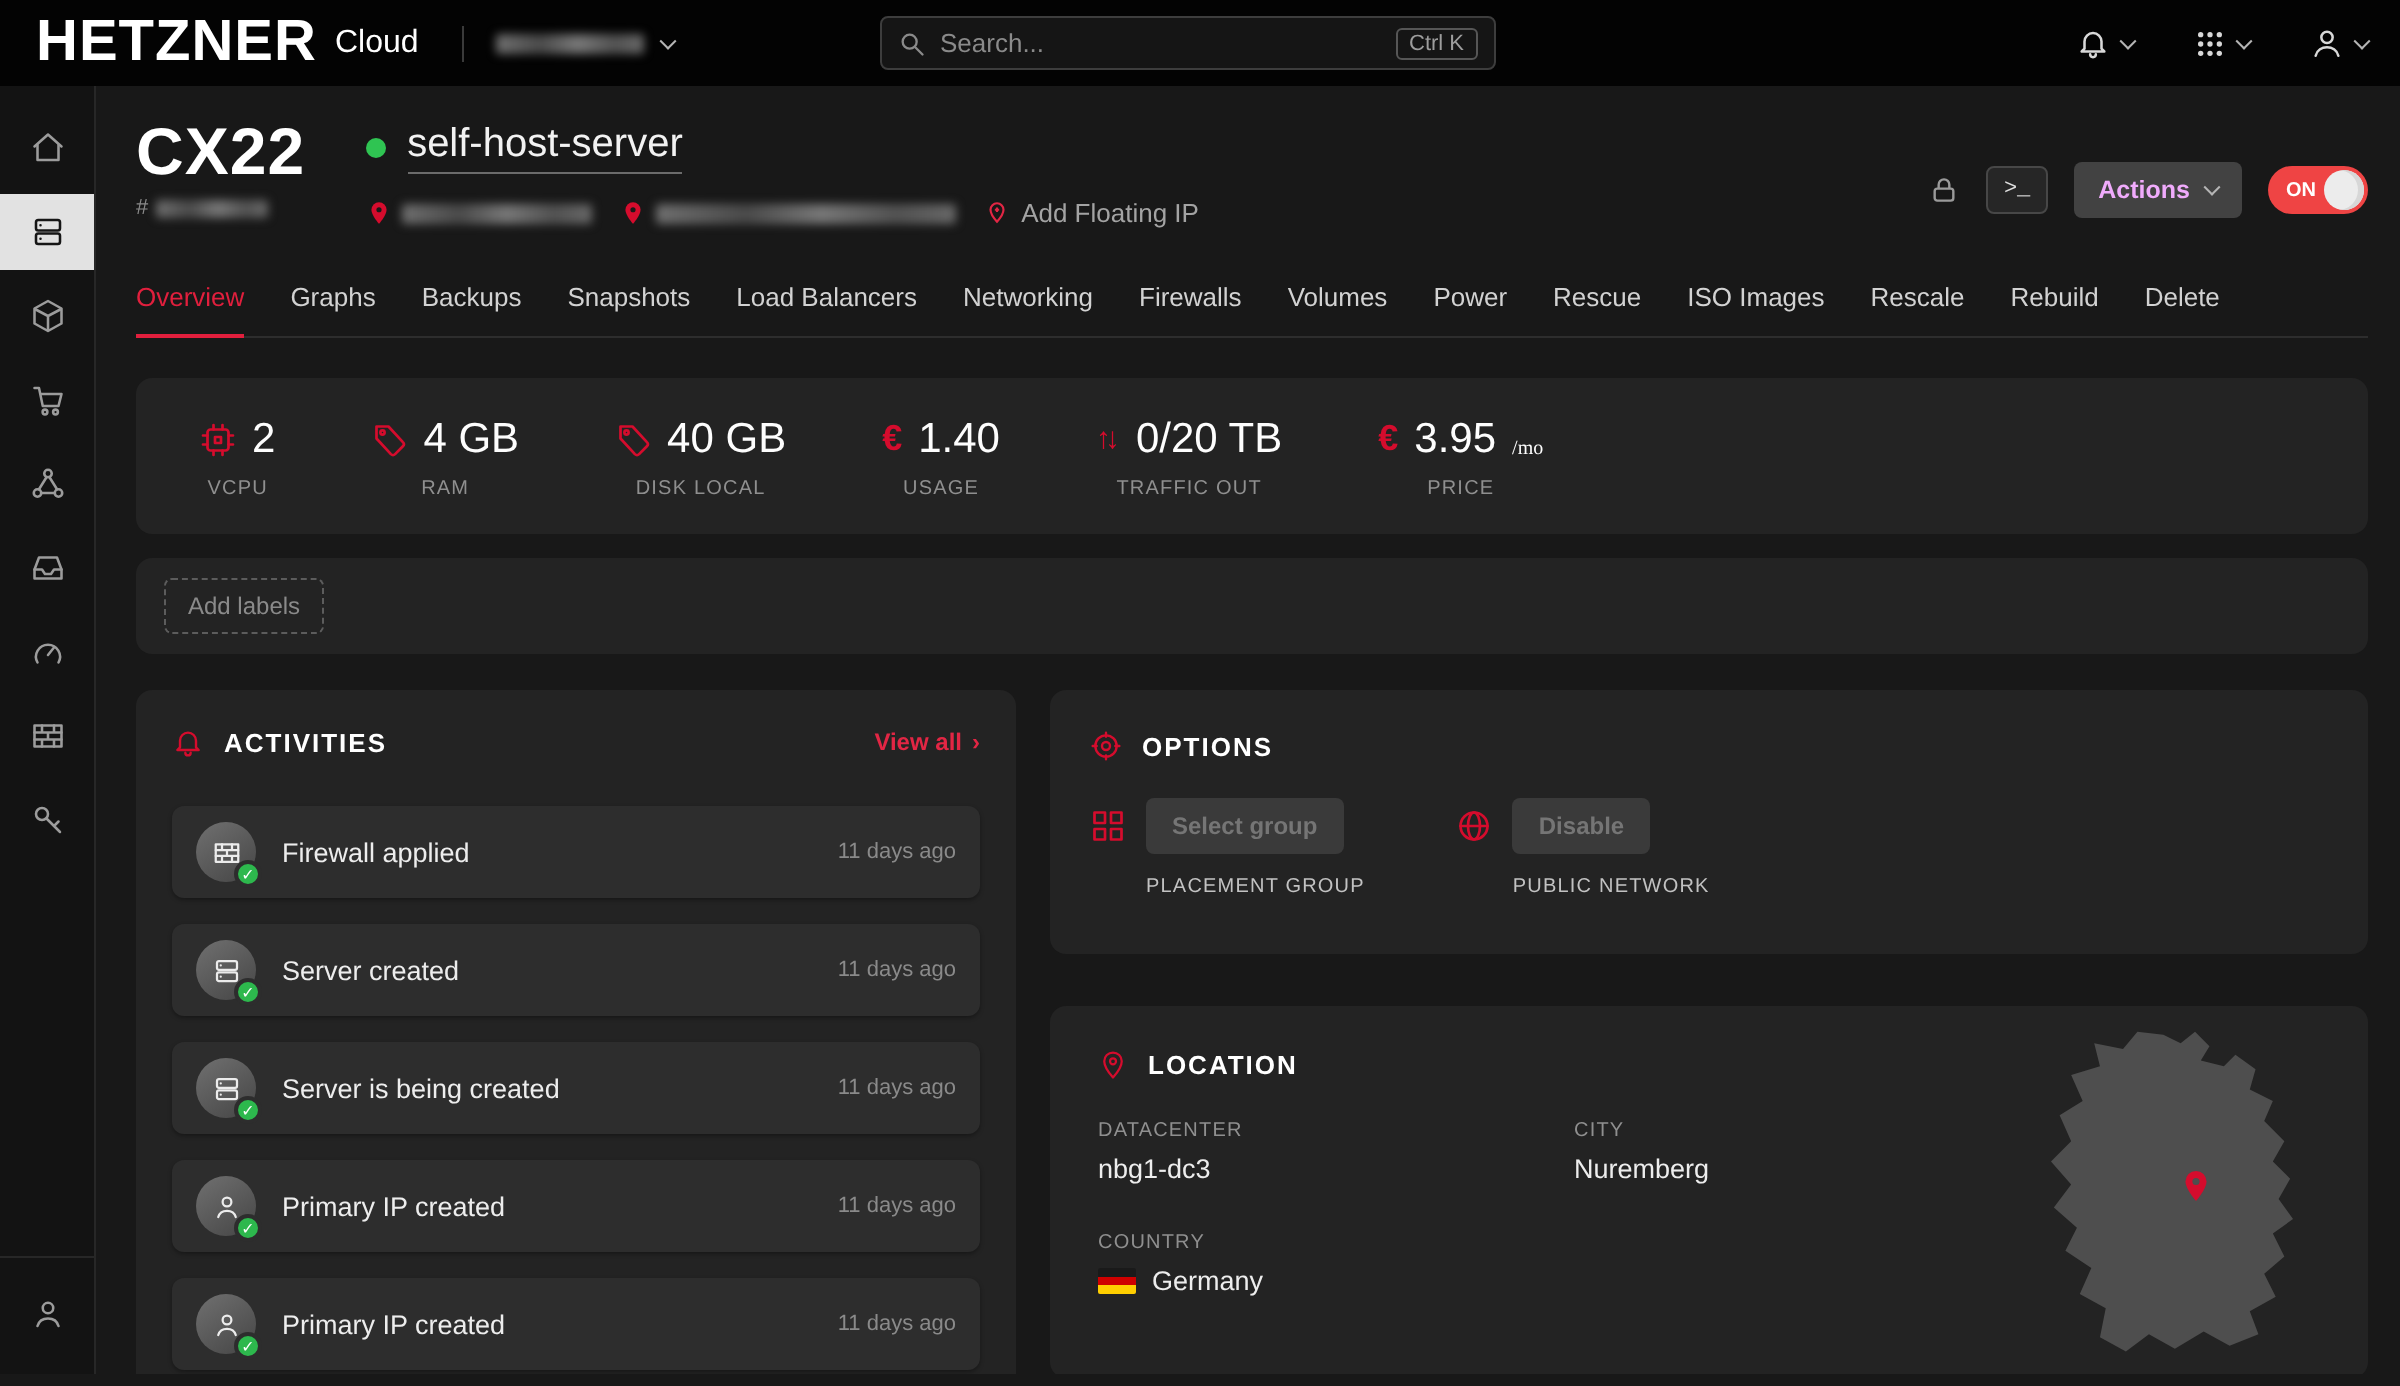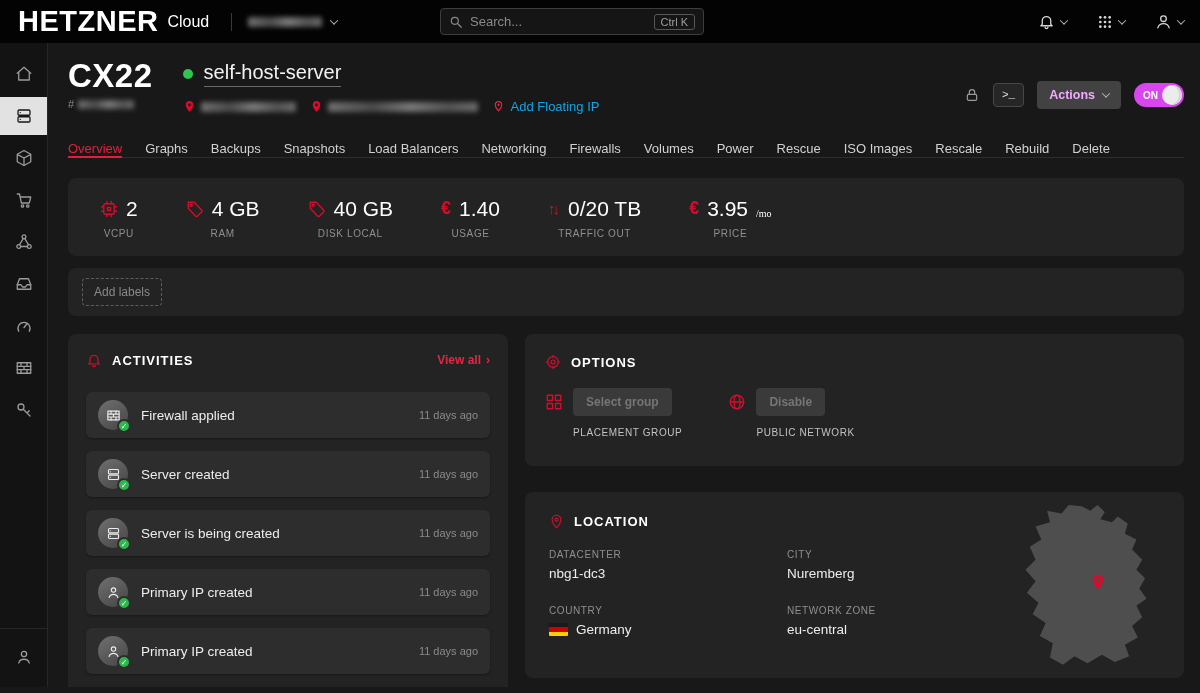--- a/index.html
+++ b/index.html
@@ -17,21 +17,21 @@
   .logo { font-size:29px; font-weight:800; letter-spacing:.5px; color:#fff; cursor:pointer; }
   .product { font-size:16px; color:#fff; margin-left:9px; font-weight:400; }
   .tb-divider { width:1px; height:18px; background:#3a3a3a; margin:0 16px 0 22px; }
   .project-selector { display:flex; align-items:center; gap:9px; cursor:pointer; }
   .chev { width:6px; height:6px; border-right:1.5px solid #b5b5b5; border-bottom:1.5px solid #b5b5b5;
           transform:rotate(45deg) translate(-1px,-1px); display:inline-block; }
   .blur { display:inline-block; border-radius:2px;
           background:linear-gradient(90deg,#6f6f6f,#4a4a4a 30%,#777 55%,#525252 80%,#686868);
           filter:blur(2.5px); }
   .blur-project { width:74px; height:10px; }
-  .search { position:absolute; left:440px; top:8px; width:264px; height:27px;
+  .search { position:absolute; left:440px; top:8px; width:308px; height:27px;
             background:#151515; border:1px solid #3d3d3d; border-radius:4px;
             display:flex; align-items:center; gap:7px; padding:0 8px; }
   .search input { flex:1; background:transparent; border:none; outline:none;
                   color:#cfcfcf; font-size:13px; font-family:inherit; }
   .search input::placeholder { color:#8a8a8a; }
   .kbd { font-size:11px; color:#9d9d9d; border:1px solid #565656; border-radius:3px; padding:1px 6px; }
   .tb-right { margin-left:auto; display:flex; align-items:center; gap:30px; }
   .tb-item { display:flex; align-items:center; gap:6px; cursor:pointer; }
 
   
@@ -51,37 +51,37 @@
   .server-id { margin-top:6px; font-size:11px; color:#8a8a8a; display:flex; align-items:center; gap:4px; }
   .blur-id { width:56px; height:9px; }
   .name-block { margin-left:30px; padding-top:2px; }
   .name-row { display:flex; align-items:center; gap:11px; }
   .status-dot { width:10px; height:10px; border-radius:50%; background:#2fc452; }
   .server-name { font-size:20px; color:#f2f2f2; border-bottom:1px solid #6b6b6b;
                  padding-bottom:2px; cursor:text; }
   .ip-row { display:flex; align-items:center; gap:14px; margin-top:12px; }
   .ip-item { display:flex; align-items:center; gap:5px; }
   .blur-ip1 { width:95px; height:10px; } .blur-ip2 { width:150px; height:10px; }
-  .add-fip { display:flex; align-items:center; gap:6px; color:#0ea5e9; font-size:13px; cursor:pointer;text-align:right; }
+  .add-fip { display:flex; align-items:center; gap:6px; color:#a3a3a3; font-size:13px; cursor:pointer;text-align:right; }
   .header-actions { margin-left:auto; display:flex; align-items:center; gap:13px; padding-top:22px; }
   .console-btn { background:#262626; border:1px solid #474747; color:#e0e0e0; cursor:pointer;
                  font-family:"Liberation Mono","DejaVu Sans Mono",monospace; font-size:11px;
                  padding:5px 8px; border-radius:4px; }
   .actions-btn { background:#424242; color:#f0abfc; font-size:12.5px; font-weight:700;
                  padding:7px 12px; border-radius:4px; display:flex; gap:8px; align-items:center;
                  border:none; cursor:pointer; font-family:inherit; }
-  .toggle { width:50px; height:24px; border-radius:12px; background:#d946ef; position:relative;
+  .toggle { width:50px; height:24px; border-radius:12px; background:#ef4444; position:relative;
             display:flex; align-items:center; cursor:pointer; }
   .toggle-label { font-size:10px; font-weight:700; color:#fff; margin-left:9px; }
   .toggle-knob { position:absolute; right:2px; width:20px; height:20px; border-radius:50%;
                  background:#ececec; box-shadow:inset -3px 0 0 #d7d7d7; }
 
   
   .tabs { display:flex; gap:23px; margin-top:20px; border-bottom:1px solid #2d2d2d; font-size:13px; }
-  .tab { color:#d2d2d2; cursor:pointer; white-space:nowrap; }
+  .tab { padding-bottom:11px; color:#d2d2d2; cursor:pointer; white-space:nowrap; }
   .tab.active { color:#e11f3d; border-bottom:2px solid #e11f3d; margin-bottom:-1px; }
 
   
   .card { background:#232323; border-radius:8px; }
   .stats-card { margin-top:20px; height:78px; display:flex; align-items:center;
                 padding:0 32px; gap:48px; }
   .stat { display:flex; flex-direction:column; align-items:center; }
   .stat-top { display:flex; align-items:center; gap:8px; height:26px; }
   .stat-glyph { color:#d50c2d; font-size:18px; font-weight:600; }
   .traffic-glyph { letter-spacing:-3px; font-size:15px; padding-right:3px; }
@@ -535,24 +535,20 @@
               <div class="loc-label">CITY</div>
               <div class="loc-value">Nuremberg</div>
             </div>
             <div>
               <div class="loc-label">COUNTRY</div>
               <div class="loc-value">
                 <span class="flag-de"></span>
                 <span>Germany</span>
               </div>
             </div>
-            <div>
-              <div class="loc-label">NETWORK ZONE</div>
-              <div class="loc-value">eu-central</div>
-            </div>
           </div>
           <div class="map-wrap">
             <svg class="map-germany" width="168" height="170" viewBox="0 0 100 118">
               <path d="M47 3 53 6 58 2 63 7 60 12 68 14 72 10 79 15 77 22 85 26 82 33 89 40 85 47 91 53 87 60 92 67 85 72 89 80 82 86 86 94 77 99 80 107 70 111 61 106 51 112 42 107 34 113 25 108 27 98 18 93 22 84 13 78 17 70 9 63 15 55 8 47 15 40 11 31 19 26 15 17 25 14 23 6 33 8 38 2 Z"></path>
             </svg>
             <svg class="map-pin" width="18" height="18" viewBox="0 0 24 24">
               <path fill="#d50c2d" d="M12 2a7 7 0 0 0-7 7c0 5 7 13 7 13s7-8 7-13a7 7 0 0 0-7-7Z"></path>
               <circle cx="12" cy="9" r="2.4" fill="#4e4e4e"></circle>
             </svg>
           </div>

